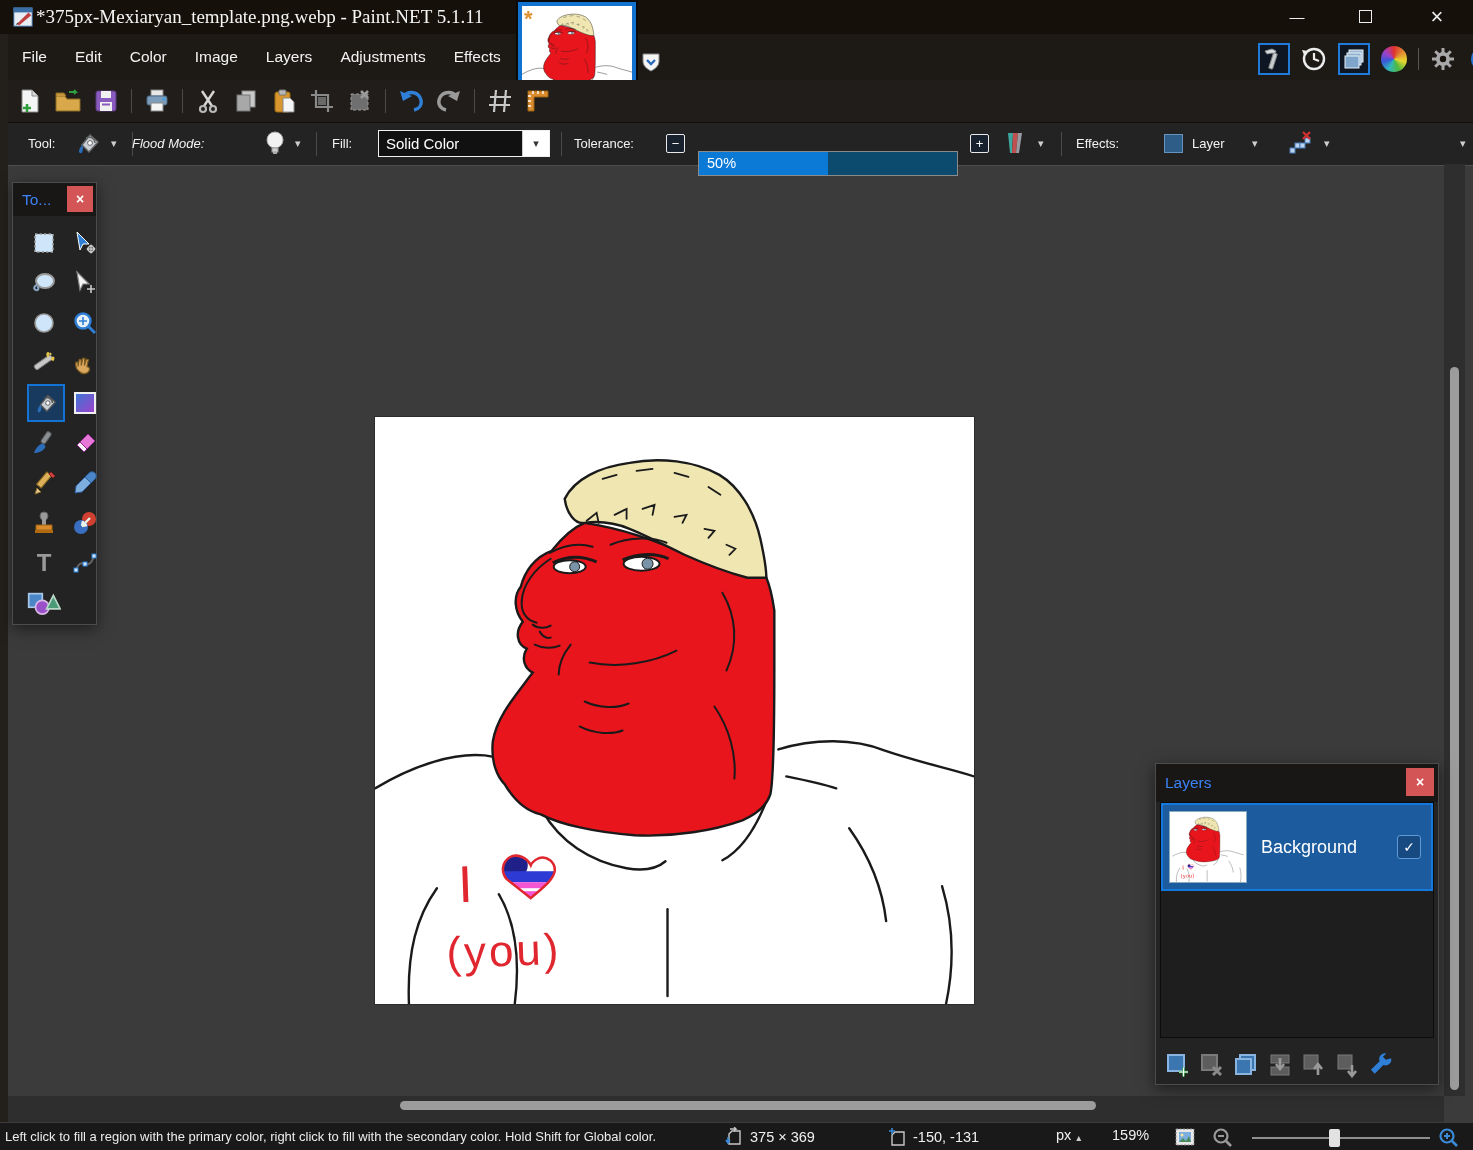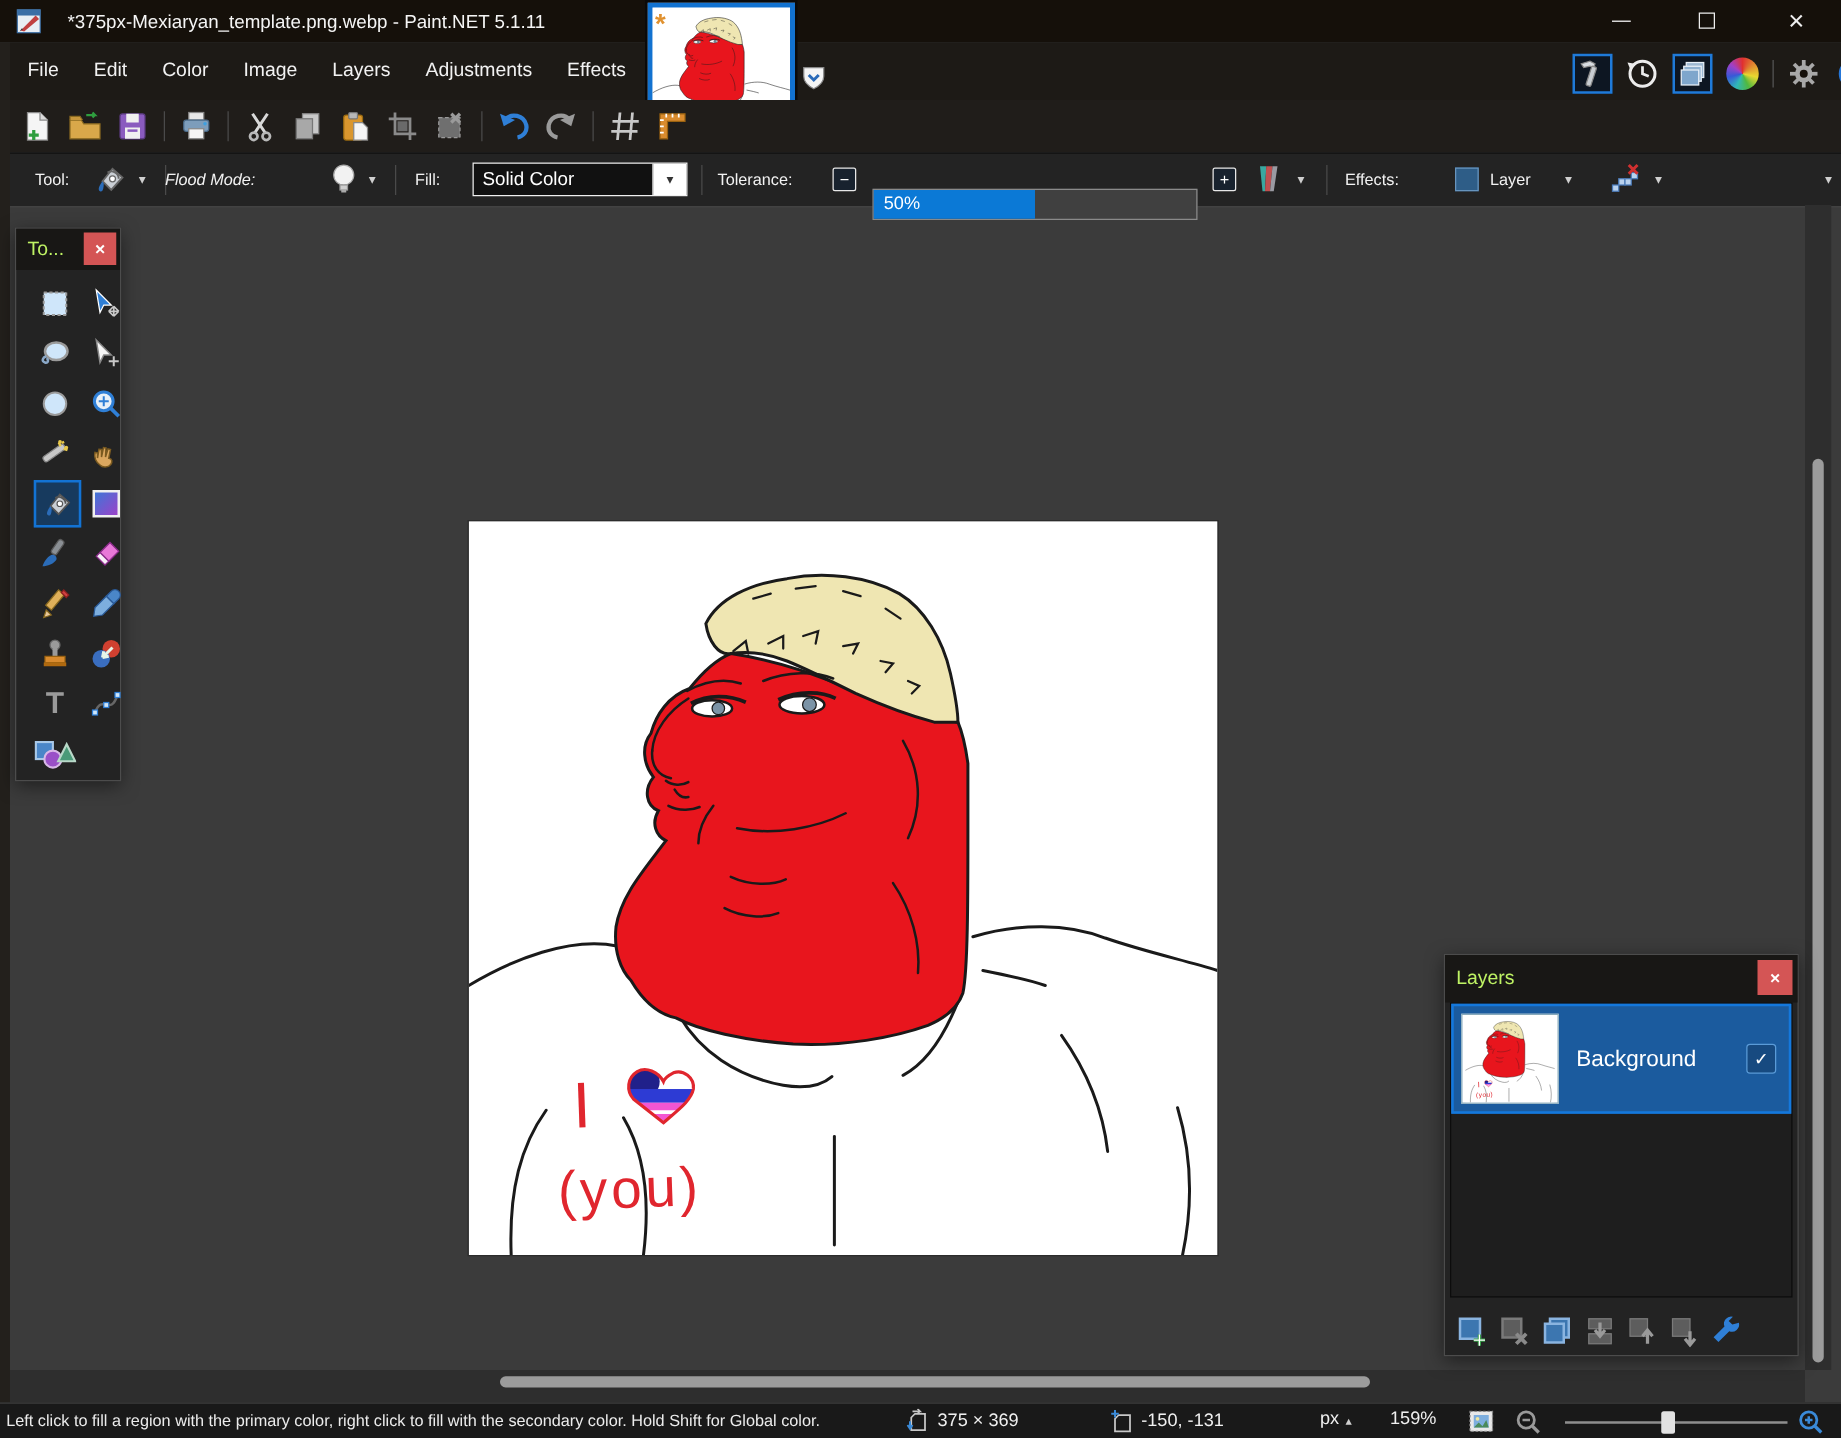--- a/index.html
+++ b/index.html
@@ -1,21 +1,21 @@
 <!DOCTYPE html>
 <html><head>
 <meta charset="utf-8">
 <style>
   html,body{margin:0;padding:0;background:#000;}
   .app{position:relative;width:1473px;height:1150px;background:#3b3b3b;overflow:hidden;
        font-family:"Liberation Sans",sans-serif;color:#f0f0f0;-webkit-font-smoothing:antialiased;}
   .abs{position:absolute;}
   
   .titlebar{left:0;top:0;width:1473px;height:34px;background:#15100a;display:flex;align-items:center;}
-  .titlebar .title{margin-left:20px;font-size:15px;color:#f5f5f5;white-space:nowrap;}
+  .titlebar .title{margin-left:2px;font-size:19px;color:#f5f5f5;white-space:nowrap;font-family:Liberation Serif, serif;}
   .appicon{width:22px;height:22px;margin-left:12px;}
   .winbtn{position:absolute;top:0;width:46px;height:33px;display:flex;align-items:center;justify-content:center;color:#eee;font-size:15px;}
   .maxglyph{width:11px;height:11px;border:1.4px solid #eee;}
   
   .menubar{left:8px;top:34px;width:1465px;height:46px;background:#1d1a16;display:flex;align-items:center;}
   .menuitem{padding:0 14px;font-size:15.5px;color:#f2f2f2;}
   .leftedge{left:0;top:34px;width:8px;height:1088px;background:#23201c;}
   
   .imagetab{left:518px;top:2px;width:118px;height:116px;background:#fff;border:4px solid #1272d0;outline:2px solid #0a0a0a;box-sizing:border-box;}
   .imagetab svg{width:100%;height:100%;display:block;}
@@ -34,35 +34,35 @@
   
   .optionsbar{left:8px;top:122px;width:1465px;height:42px;background:#232323;border-top:1px solid #101010;border-bottom:1px solid #4e4e4e;}
   .optlabel{font-size:13px;color:#f2f2f2;}
   .opt{position:absolute;top:0;height:40px;display:flex;align-items:center;}
   .caret{color:#cfcfcf;font-size:11px;}
   .osep{position:absolute;top:9px;width:1px;height:24px;background:#4a4a4a;}
   .fillselect{width:172px;height:27px;background:#111;border:1px solid #f0f0f0;box-sizing:border-box;display:flex;align-items:center;}
   .fillselect .val{flex:1;padding-left:7px;font-size:15px;color:#fff;}
   .fillselect .dd{width:26px;height:100%;background:#fff;color:#333;display:flex;align-items:center;justify-content:center;font-size:11px;border-left:1px solid #ccc;}
   .pmbtn{width:19px;height:19px;background:#18222e;border:1.5px solid #e8e8e8;box-sizing:border-box;color:#fff;font-size:13px;line-height:15px;display:flex;align-items:center;justify-content:center;border-radius:2px;}
-  .tolbar{width:260px;height:25px;background:#404040;border:1px solid #8a8a8a;box-sizing:border-box;position:relative;margin-top:40px;}
+  .tolbar{width:260px;height:25px;background:#0c4a6e;border:1px solid #8a8a8a;box-sizing:border-box;position:relative;margin-top:40px;}
   .tolfill{position:absolute;left:0;top:0;bottom:0;background:#0b79d6;}
   .tolbar .pct{position:absolute;left:8px;top:3px;font-size:14.5px;color:#fff;z-index:2;}
   .sampsq{width:19px;height:19px;background:#2e5d87;border:1.5px solid #6794bd;box-sizing:border-box;}
   
   .canvas{left:375px;top:417px;width:599px;height:587px;background:#fff;outline:1px solid #2c2c2c;}
   .canvas svg{width:100%;height:100%;display:block;}
   .hscroll-track{left:8px;top:1096px;width:1436px;height:26px;background:#2e2e2e;}
   .hscroll{left:400px;top:1101px;width:696px;height:9px;background:#9c9c9c;border-radius:5px;}
   .vscroll-track{left:1444px;top:164px;width:21px;height:932px;background:#2e2e2e;}
   .vscroll{left:1450px;top:367px;width:9px;height:723px;background:#9c9c9c;border-radius:5px;}
   
   .palette{background:#232323;border:1px solid #4c4c4c;box-shadow:0 4px 14px rgba(0,0,0,.5);}
   .pal-title{height:33px;background:#181715;display:flex;align-items:center;position:relative;}
-  .pal-title .pt{margin-left:9px;font-size:15.5px;color:#bef264;}
+  .pal-title .pt{margin-left:9px;font-size:15.5px;color:#3b82f6;}
   .closebtn{position:absolute;right:3px;top:3px;width:26px;height:26px;background:#d45555;color:#fff;display:flex;align-items:center;justify-content:center;font-size:14px;font-weight:bold;}
   .toolspal{left:12px;top:182px;width:83px;height:441px;}
   .toolgrid{position:relative;width:100%;height:406px;}
   .toolcell{position:absolute;width:34px;height:34px;display:flex;align-items:center;justify-content:center;}
   .toolsel{border:2px solid #1373d4;background:#173a5e;box-sizing:content-box;margin:-2px;}
   
   .layerspal{left:1155px;top:763px;width:282px;height:320px;}
   .layers-title{height:38px;}
   .layers-title .closebtn{width:28px;height:28px;right:4px;top:4px;}
   .layerarea{position:absolute;left:4px;top:38px;right:4px;bottom:46px;background:#1e1e1e;border:1px solid #0c0c0c;}

